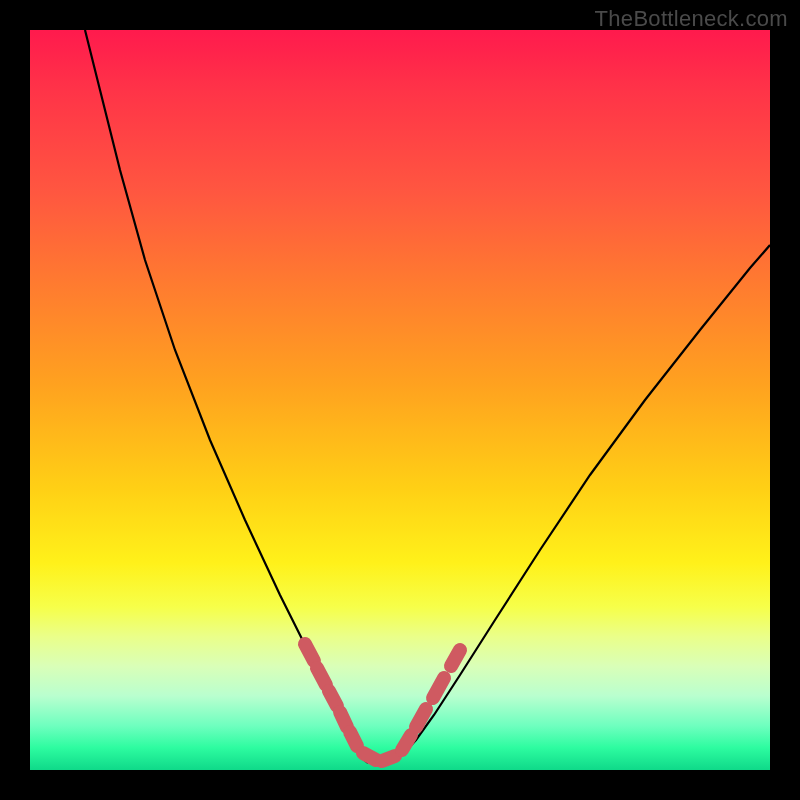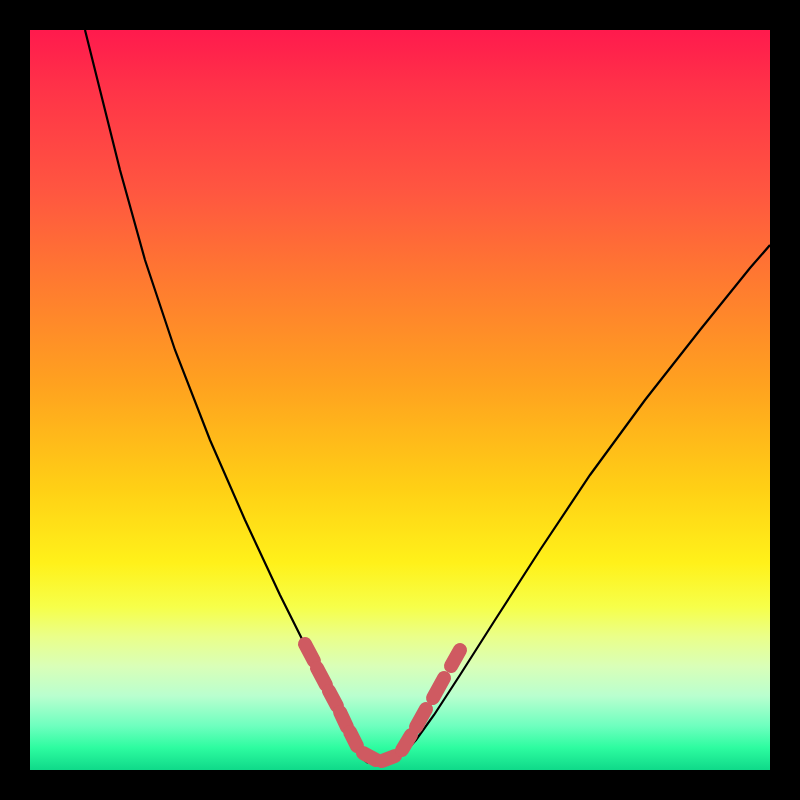--- a/index.html
+++ b/index.html
@@ -84,13 +84,14 @@
           <line x1="320" y1="702" x2="327" y2="716" class="dashseg"></line>
           <line x1="333" y1="723" x2="346" y2="730" class="dashseg"></line>
           <line x1="352" y1="731" x2="365" y2="726" class="dashseg"></line>
           <line x1="372" y1="720" x2="381" y2="705" class="dashseg"></line>
           <line x1="386" y1="697" x2="396" y2="679" class="dashseg"></line>
           <line x1="403" y1="668" x2="414" y2="648" class="dashseg"></line>
           <line x1="421" y1="636" x2="430" y2="620" class="dashseg"></line>
         </g>
     </svg>
   </div>
+  <div class="watermark">TheBottleneck.com</div>
 </div>
 
 </body></html>

